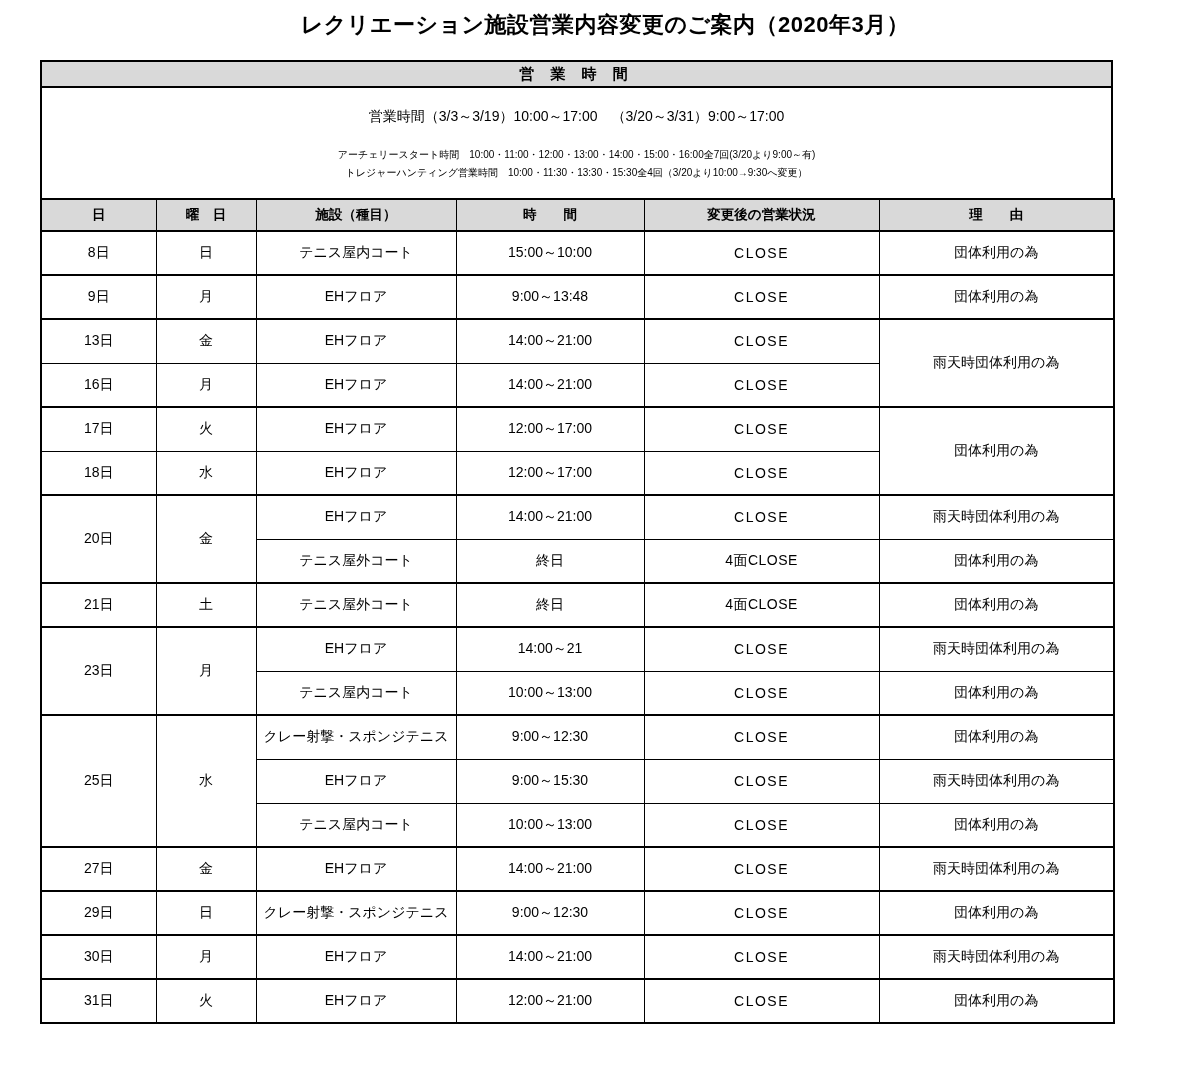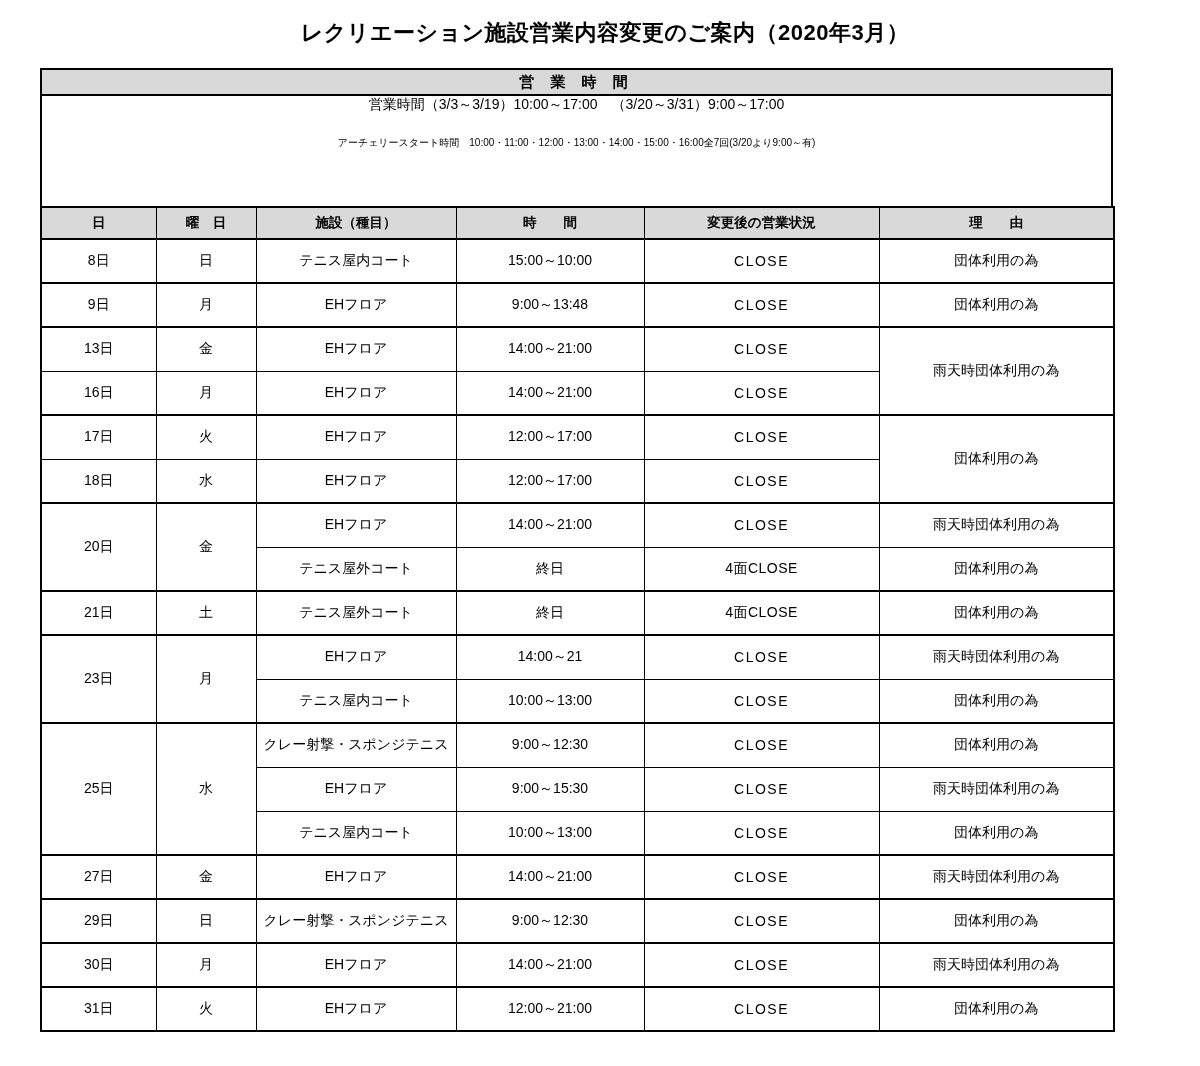--- a/index.html
+++ b/index.html
@@ -5,21 +5,21 @@
   * { box-sizing: border-box; margin: 0; padding: 0; }
   html, body {
     width: 1200px;
     background: #ffffff;
     color: #000000;
     font-family: "Liberation Sans", "DejaVu Sans", sans-serif;
   }
   body { height: 1066px; overflow: hidden; }
 
   .page-title {
-    margin-top: 18px;
+    margin-top: 10px;
     text-align: center;
     font-size: 22px;
     font-weight: bold;
     letter-spacing: 0.5px;
     padding-left: 10px;
   }
 
   .doc {
     width: 1073px;
     margin: 20px 0 4px 40px;
@@ -36,21 +36,21 @@
     height: 26px;
     line-height: 24px;
     text-align: center;
     font-weight: bold;
     font-size: 15px;
     letter-spacing: 6px;
   }
   .hours-info {
     height: 110px;
     text-align: center;
-    padding-top: 0;
+    padding-top: 20px;
   }
   .hours-summary {
     font-size: 14px;
     margin-bottom: 20px;
   }
   .hours-note {
     font-size: 10px;
     line-height: 17.5px;
   }
 
@@ -86,20 +86,21 @@
 
 <h1 class="page-title">レクリエーション施設営業内容変更のご案内（2020年3月）</h1>
 
 <div class="doc">
 
   <div class="hours-box">
     <div class="hours-header">営 業 時 間</div>
     <div class="hours-info">
       <div class="hours-summary">営業時間（3/3～3/19）10:00～17:00　（3/20～3/31）9:00～17:00</div>
       <div class="hours-note">アーチェリースタート時間　10:00・11:00・12:00・13:00・14:00・15:00・16:00全7回(3/20より9:00～有)</div>
+      <div class="hours-note">トレジャーハンティング営業時間　10:00・11:30・13:30・15:30全4回（3/20より10:00→9:30へ変更）</div>
     </div>
   </div>
 
   <table class="schedule">
     <colgroup>
       <col style="width:115px">
         <col style="width:100px">
         <col style="width:200px">
       <col style="width:188px">
         <col style="width:235px">

